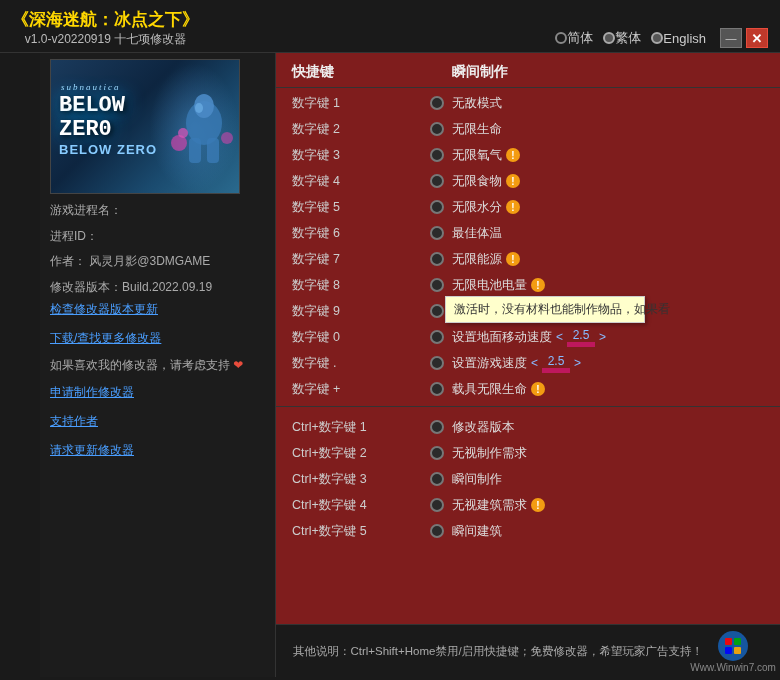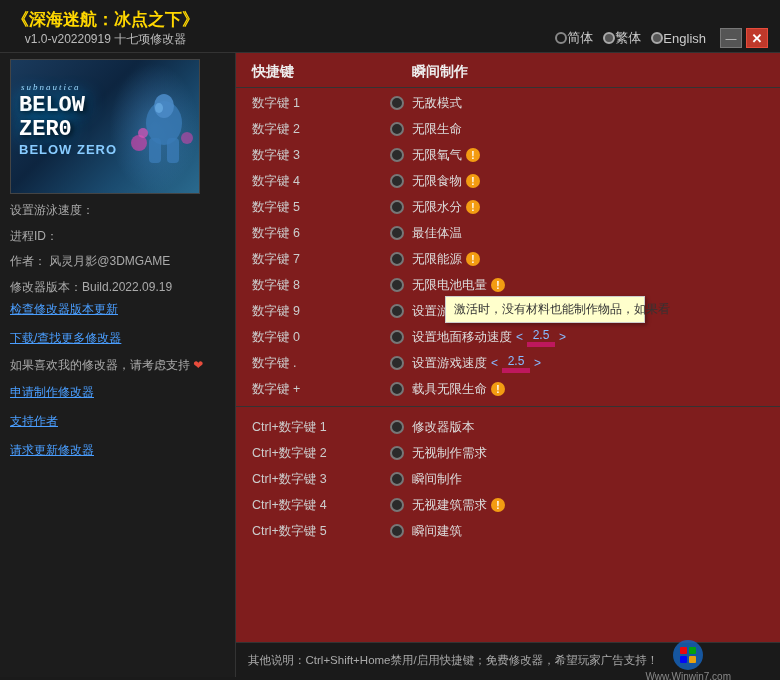--- a/index.html
+++ b/index.html
@@ -108,20 +108,21 @@
     
     .left-panel {
       width: 236px;
       background: #1c1c1c;
       padding: 6px 10px;
       border-right: 1px solid #333;
       display: flex;
       flex-direction: column;
       gap: 6px;
       flex-shrink: 0;
+      margin-left: 40px;
     }
     .game-cover {
       width: 190px;
       height: 135px;
       background: linear-gradient(135deg, #1a3a5c 0%, #0d2540 40%, #1a4a6e 70%, #2a6a8e 100%);
       border: 1px solid #444;
       position: relative;
       overflow: hidden;
       display: flex;
       align-items: center;
@@ -297,28 +298,28 @@
 
     
     .sep-row {
       height: 8px;
       border-top: 1px solid #333;
       margin-top: 4px;
     }
 
     
     .footer {
-      padding: 2px 12px;
+      padding: 11px 12px;
       border-top: 1px solid #333;
       font-size: 11.5px;
       color: #aaa;
       background: #1a1a1a;
       display: flex;
       align-items: center;
-      justify-content: flex-start;
+      justify-content: center;
     }
     .footer-logo {
       width: 60px;
       height: 30px;
       display: flex;
       align-items: center;
       justify-content: center;
       flex-direction: column;
       flex-shrink: 0;
     }
@@ -403,21 +404,21 @@
           <circle cx="10" cy="55" r="8" fill="#cc44aa" opacity="0.7"></circle>
           <circle cx="14" cy="45" r="5" fill="#dd55bb" opacity="0.7"></circle>
           <circle cx="58" cy="50" r="6" fill="#cc44aa" opacity="0.6"></circle>
 
           <ellipse cx="30" cy="20" rx="4" ry="5" fill="#88ccff" opacity="0.4"></ellipse>
         </svg>
       </div>
     </div>
 
     <div class="info-block">
-      <div>设置游泳速度：</div>
+      <div>游戏进程名：</div>
       <div style="margin-top:4px;">进程ID：</div>
       <div style="margin-top:4px;">
         <span>作者：</span>
         <span>风灵月影@3DMGAME</span>
       </div>
       <div style="margin-top:4px;">修改器版本：Build.2022.09.19</div>
       <a class="link-text">检查修改器版本更新</a>
     </div>
     <a class="link-text">下载/查找更多修改器</a>
     <div class="support-text">

